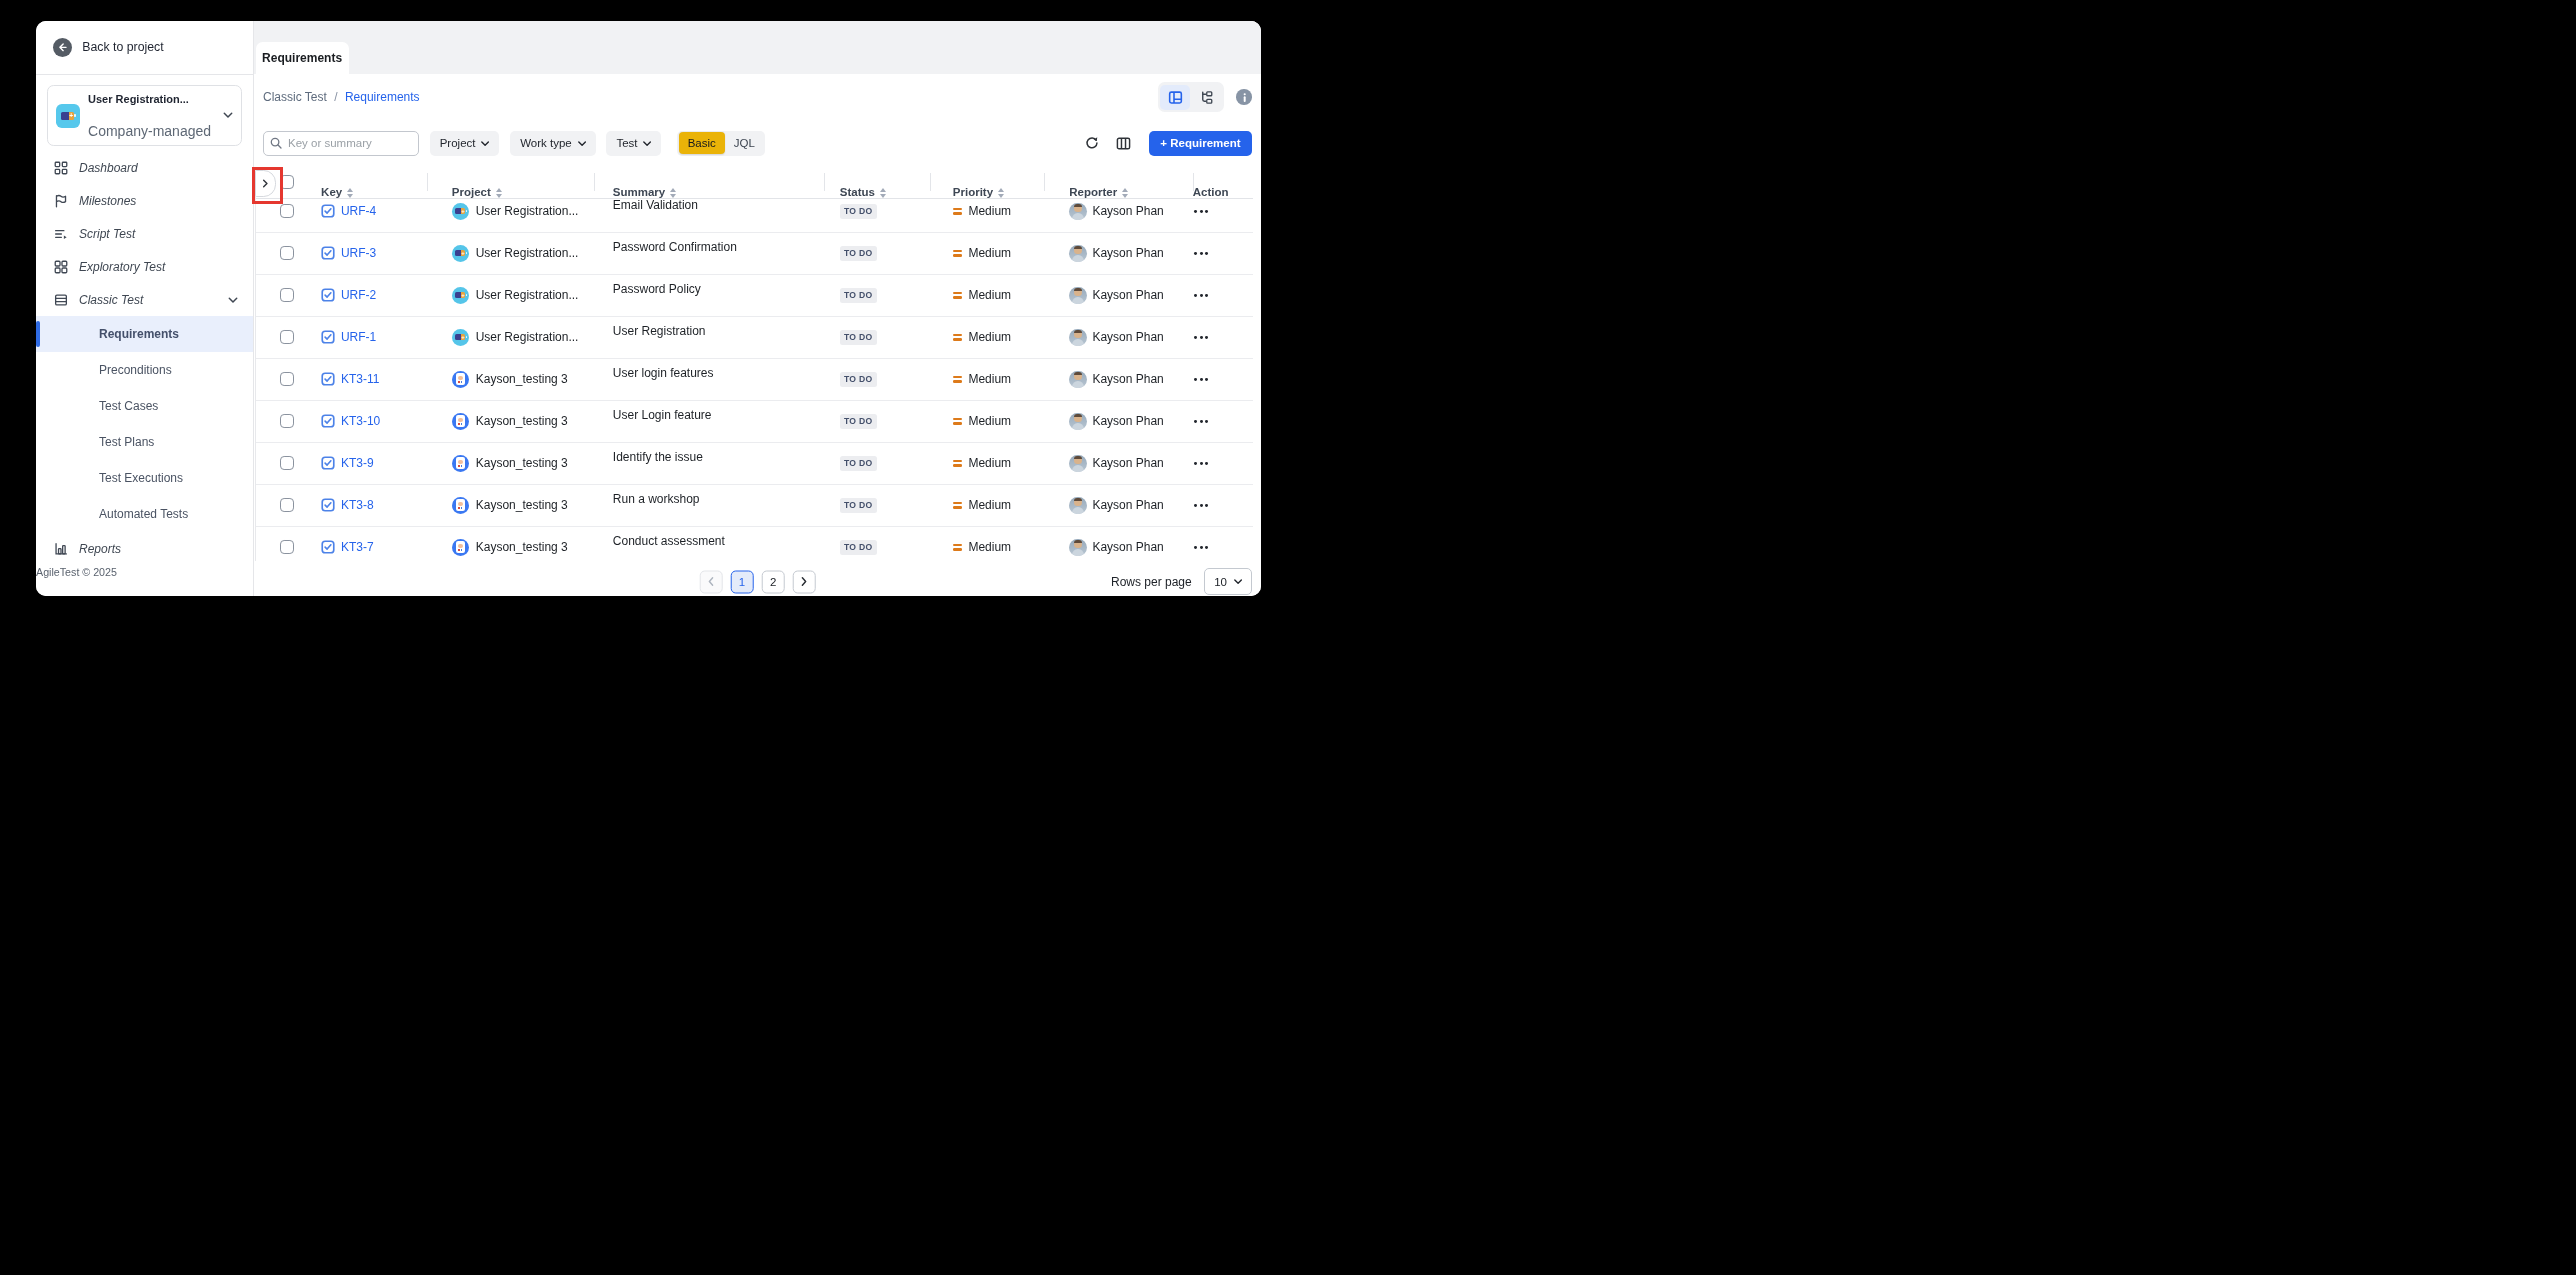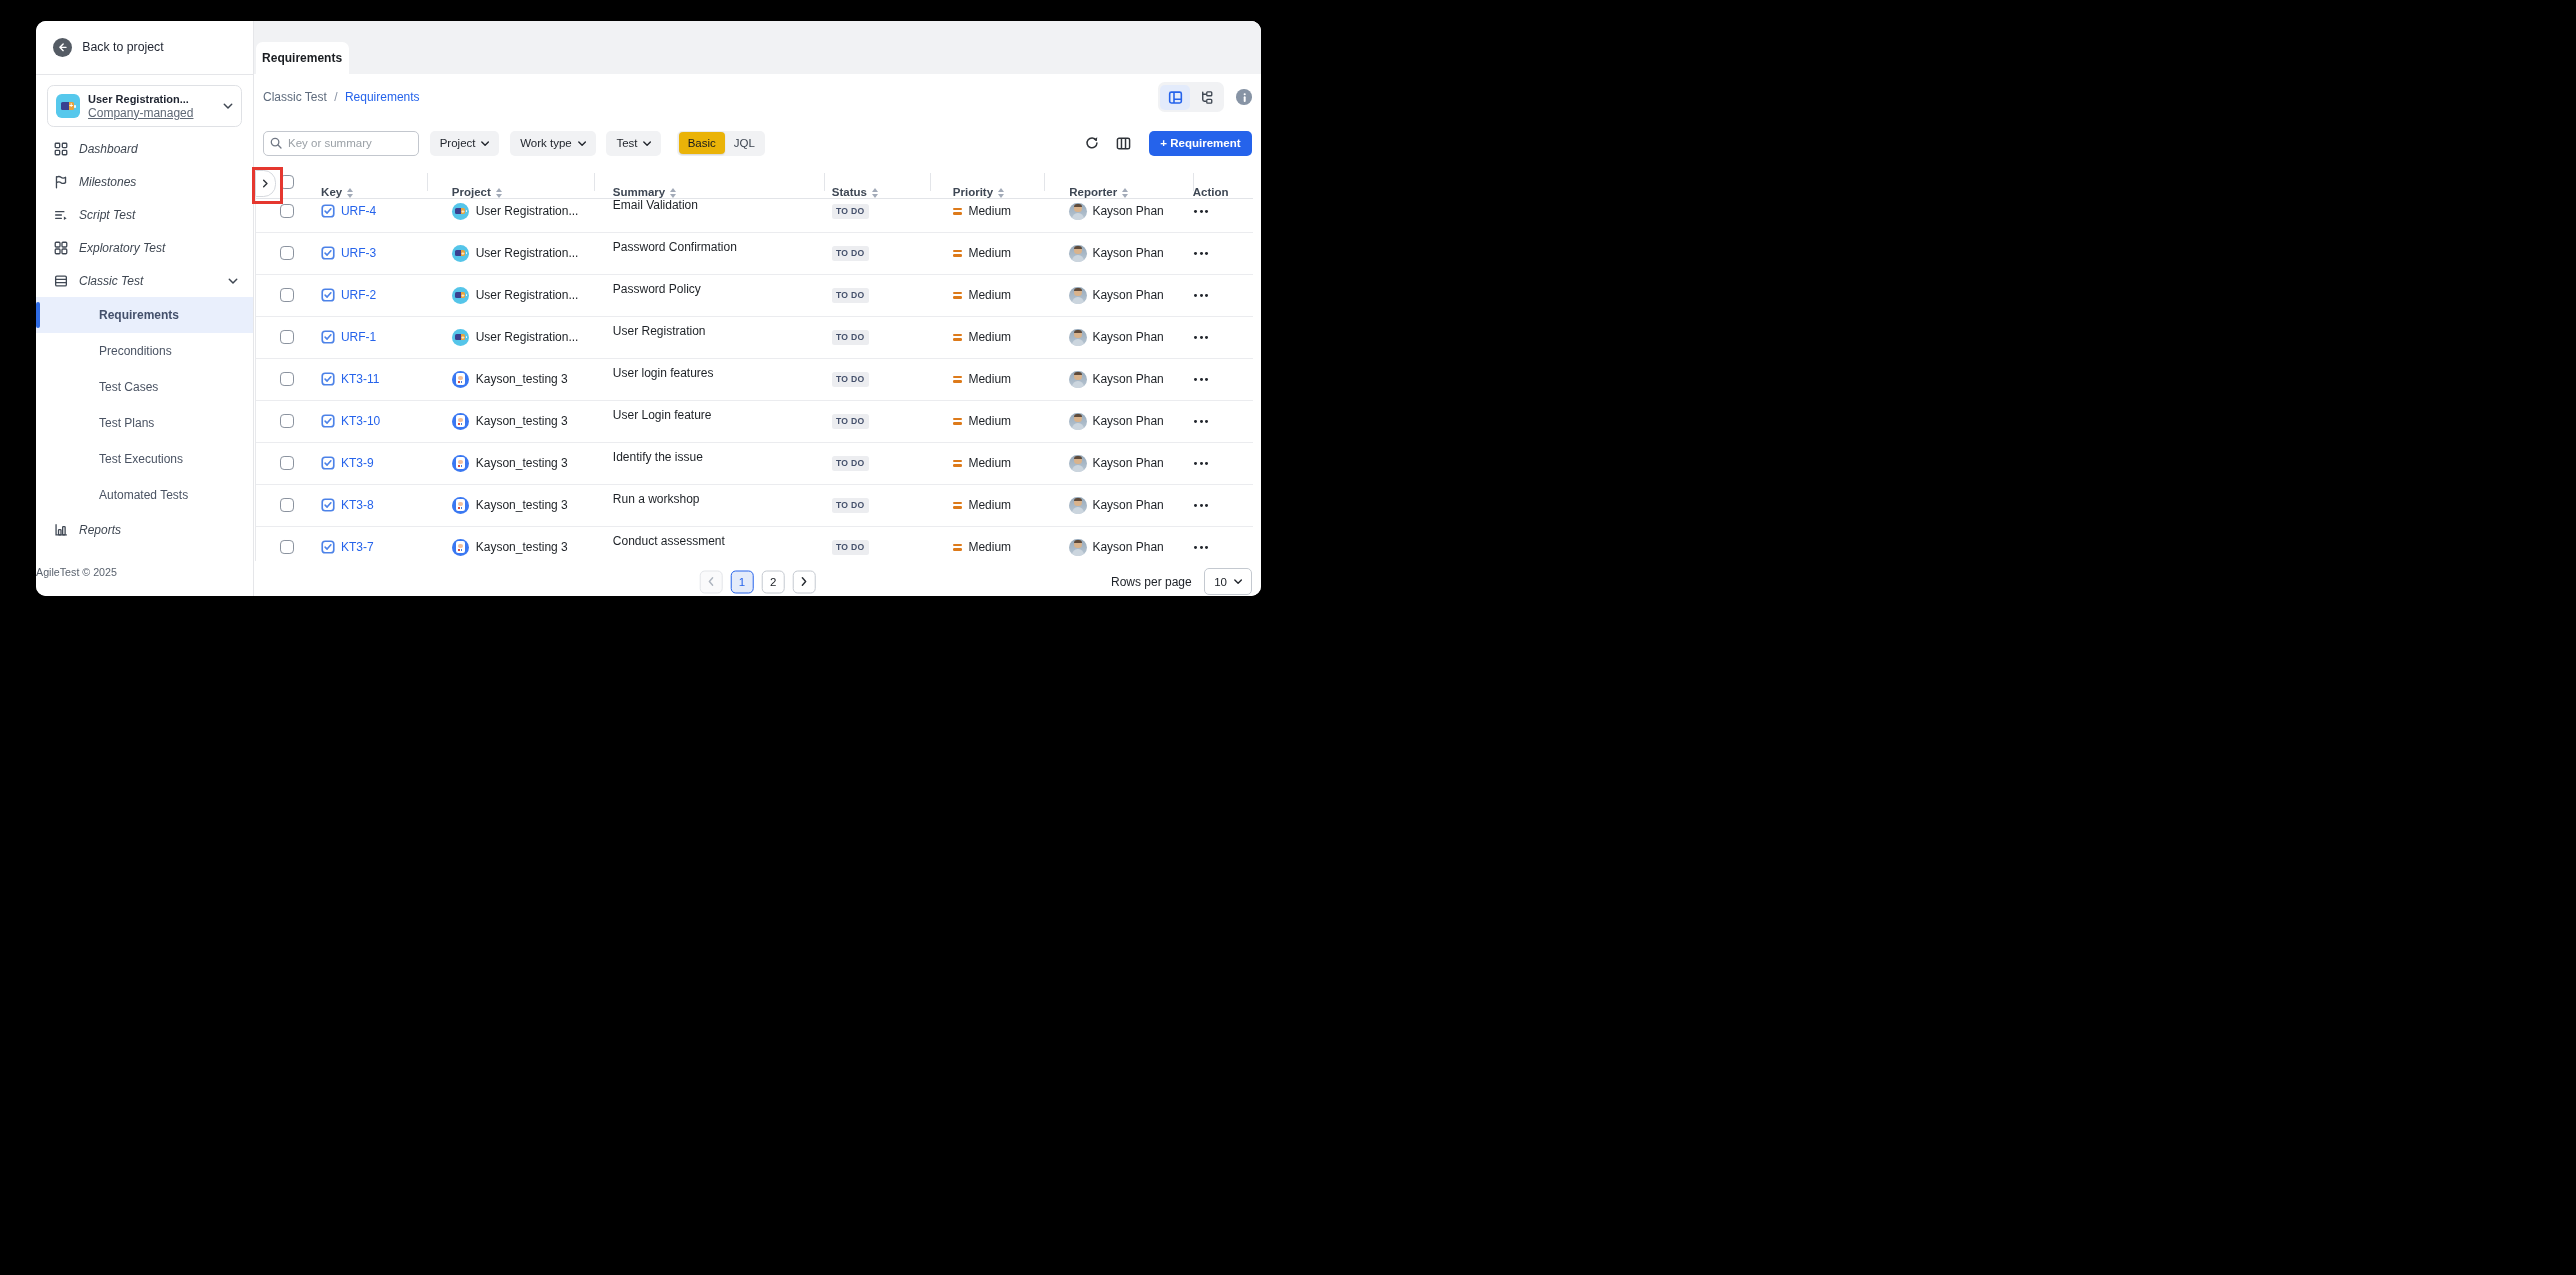--- a/index.html
+++ b/index.html
@@ -13,21 +13,21 @@
   .back-circle{width:19px;height:19px;border-radius:50%;background:#545B64;display:flex;align-items:center;justify-content:center;}
   .back-label{font-size:12.3px;color:#1F2430;}
   .proj-card{margin:10.7px 10.7px 5px 10.7px;border:0.8px solid #DFE1E5;border-radius:6.6px;padding:6.6px 8.2px;display:flex;align-items:center;gap:8.2px;cursor:pointer;}
   .proj-icon{width:24px;height:24px;border-radius:5.8px;background:#56C8EC;display:flex;align-items:center;justify-content:center;}
   .battery{position:relative;width:13px;height:8.2px;}
   .battery .cell{position:absolute;left:0;top:0;width:8.2px;height:8.2px;background:#3A3F8F;border-radius:1.6px 0 0 1.6px;}
   .battery .amber{position:absolute;left:7.4px;top:0;width:5px;height:8.2px;background:#E8A33D;border-radius:0 1.6px 1.6px 0;color:#fff;font-size:6.6px;font-weight:bold;line-height:8.2px;text-align:center;}
   .battery .nub{position:absolute;right:-1.6px;top:2.5px;width:1.6px;height:3.3px;background:#F3F6F9;border-radius:0.8px;}
   .proj-meta{flex:1;min-width:0;}
   .proj-name{font-size:11px;font-weight:bold;color:#1F2430;white-space:nowrap;}
-  .proj-sub{font-size:12px;color:#5E6875;margin-top:1px;text-decoration:underline;}
+  .proj-sub{font-size:14px;color:#5E6875;margin-top:18px;}
   .nav{display:flex;flex-direction:column;}
   .nav-item{height:33px;display:flex;align-items:center;gap:10.7px;padding:0 15px 0 17.3px;cursor:pointer;color:#404854;}
   .nav-item .lbl{font-size:12px;color:#3F4752;flex:1;font-style:italic;}
   .nav-icon{width:15px;height:15px;display:flex;align-items:center;justify-content:center;}
   .sub-item{height:36px;display:flex;align-items:center;padding-left:63px;font-size:12px;color:#4A5363;cursor:pointer;position:relative;}
   .sub-item.active{background:#E9EFFC;color:#44506B;font-weight:bold;}
   .sub-item.active::before{content:"";position:absolute;left:0;top:50%;transform:translateY(-50%);width:4.1px;height:26px;background:#2F6BE4;border-radius:2.5px;}
   .sidebar-footer{margin-top:auto;font-size:10.7px;color:#5A626E;padding-bottom:18px;}
 
   
@@ -64,21 +64,21 @@
   .table{margin:10.7px -0.8px 0 -8.2px;border-left:0.8px solid #E8E9EC;position:relative;}
   .grid{display:grid;grid-template-columns:53px 118px 167px 230px 106px 114px 149px 60px;}
   .thead{height:31px;border-bottom:0.8px solid #E2E4E8;position:relative;align-items:center;background:#fff;z-index:2;}
   .th{display:flex;align-items:flex-end;gap:5px;font-size:11.5px;font-weight:bold;color:#3E4754;position:relative;height:100%;}
   .th.sep::before{content:"";position:absolute;left:0;top:6.6px;bottom:6.6px;width:0.8px;background:#E3E5E9;}
   .sort{display:flex;flex-direction:column;gap:1.6px;}
   .sort i{display:block;width:0;height:0;border-left:3.3px solid transparent;border-right:3.3px solid transparent;}
   .sort .up{border-bottom:4.1px solid #A2AAB8;}
   .sort .dn{border-top:4.1px solid #A2AAB8;}
   .pl-key{padding-left:12.3px;}.pl-proj{padding-left:25px;}.pl-sum{padding-left:19px;}
-  .pl-stat{padding-left:8px;}.pl-prio{padding-left:23px;}.pl-rep{padding-left:25.5px;}.pl-act{}
+  .pl-stat{padding-left:16px;}.pl-prio{padding-left:23px;}.pl-rep{padding-left:25.5px;}.pl-act{}
   .checkbox{width:14px;height:14px;border:1.6px solid #8A929E;border-radius:4.1px;background:#fff;cursor:pointer;box-sizing:border-box;}
   .th-check{padding-left:24px;display:flex;align-items:center;height:100%;}
   .expand-pill{position:absolute;left:-0.8px;top:3.3px;width:19px;height:25px;background:#fff;border:0.8px solid #D6D9DE;border-radius:1.6px 12.3px 12.3px 1.6px;display:flex;align-items:center;justify-content:center;cursor:pointer;z-index:1;}
   .red-box{position:absolute;left:-4.1px;top:0px;width:25.5px;height:31px;border:3.3px solid #E5372F;z-index:5;pointer-events:none;}
 
   .tbody{height:362px;overflow:hidden;}
   .tbody-inner{margin-top:-8.2px;}
   .tr{height:41px;border-bottom:0.8px solid #EBECEF;align-items:center;}
   .td{display:flex;align-items:center;font-size:12px;color:#1D2126;}
   .td-check{padding-left:24px;}

